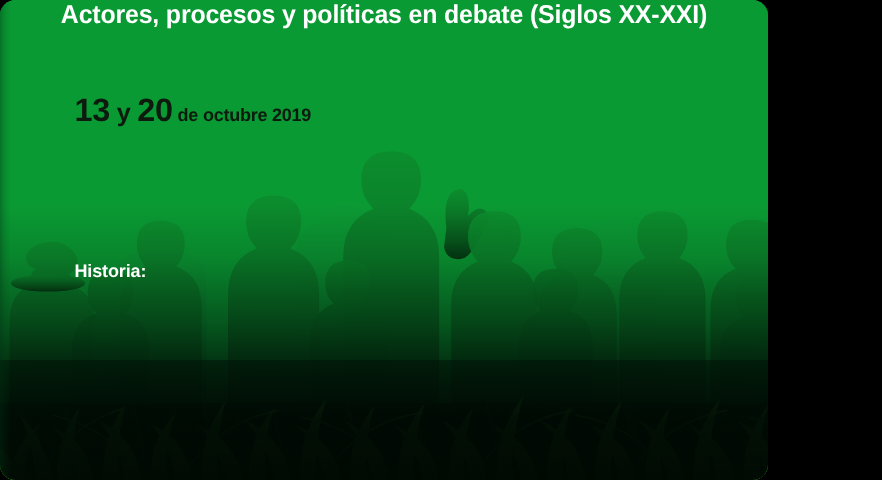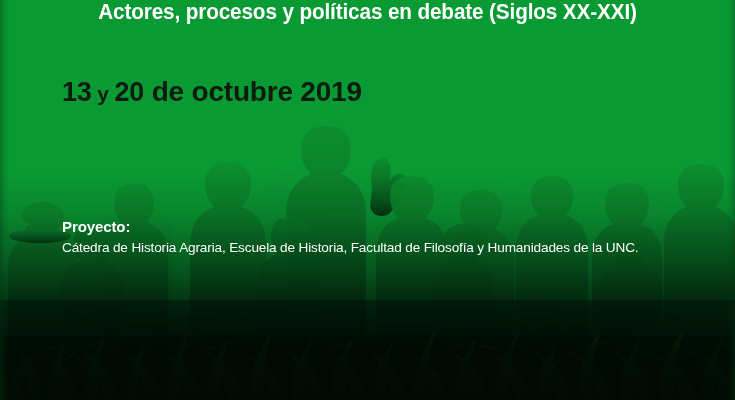--- a/index.html
+++ b/index.html
@@ -2,25 +2,26 @@
 <html><head>
 <meta charset="utf-8">
 <style>
   html, body {
     margin: 0;
     padding: 0;
     background: #000;
   }
   #poster {
     position: relative;
-    width: 735px;
+    width: 640px;
     height: 400px;
     overflow: hidden;
     background: #0a9a33;
     font-family: "Liberation Sans", sans-serif;
+    border-radius: 13px;
     -webkit-font-smoothing: antialiased;
   }
 
   
   .bg-layer {
     position: absolute;
     left: 0; top: 0;
     width: 735px; height: 400px;
     pointer-events: none;
   }
@@ -71,21 +72,21 @@
     font-size: 27px;
     font-weight: bold;
     line-height: 32px;
     white-space: nowrap;
     letter-spacing: -0.2px;
   }
   .date-line .small {
     font-size: 21px;
   }
   .date-line .reg {
-    font-size: 28px;
+    font-size: 15px;
   }
 
   .org-block {
     position: absolute;
     left: 62px;
     top: 216px;
     width: 640px;
     color: #ffffff;
   }
   .org-heading {
@@ -255,17 +256,16 @@
   <div class="bg-layer bg-rails"></div>
   <div class="bg-layer bg-vignette"></div>
 
   <div class="title">Actores, procesos y políticas en debate (Siglos XX-XXI)</div>
 
   <div class="date-line">
     <span>13</span><span class="small">&nbsp;</span><span class="small">y</span><span class="small">&nbsp;</span><span>20</span><span class="reg">&nbsp;</span><span class="reg">de octubre 2019</span>
   </div>
 
   <div class="org-block">
-    <div class="org-heading">Proyecto:</div>
-    <div class="org-para">Cátedra de Historia Agraria, Escuela de Historia, Facultad de Filosofía y Humanidades de la UNC.</div>
+    <div class="org-heading">Historia:</div>
   </div>
 
 </div>
 
 </body></html>

